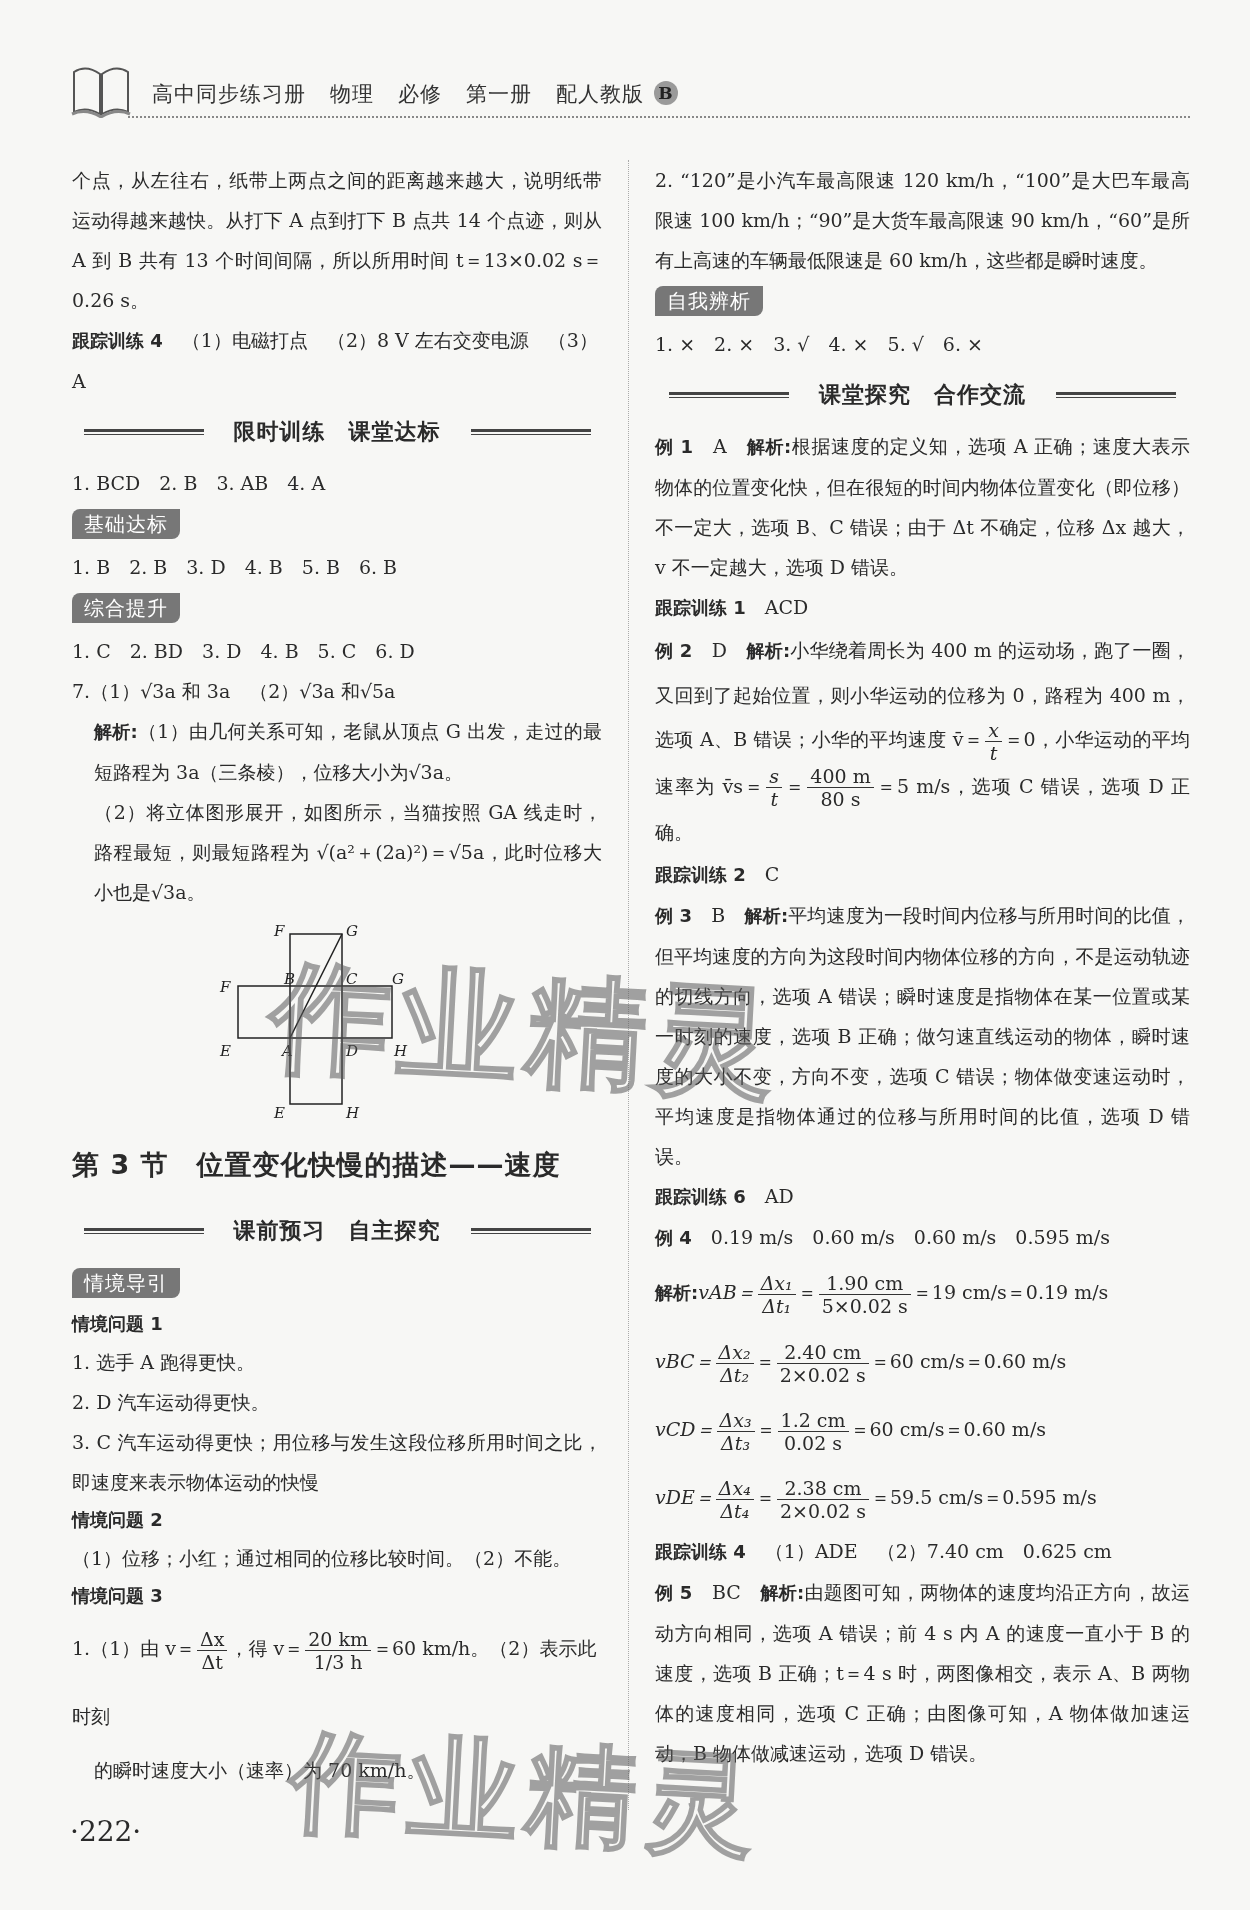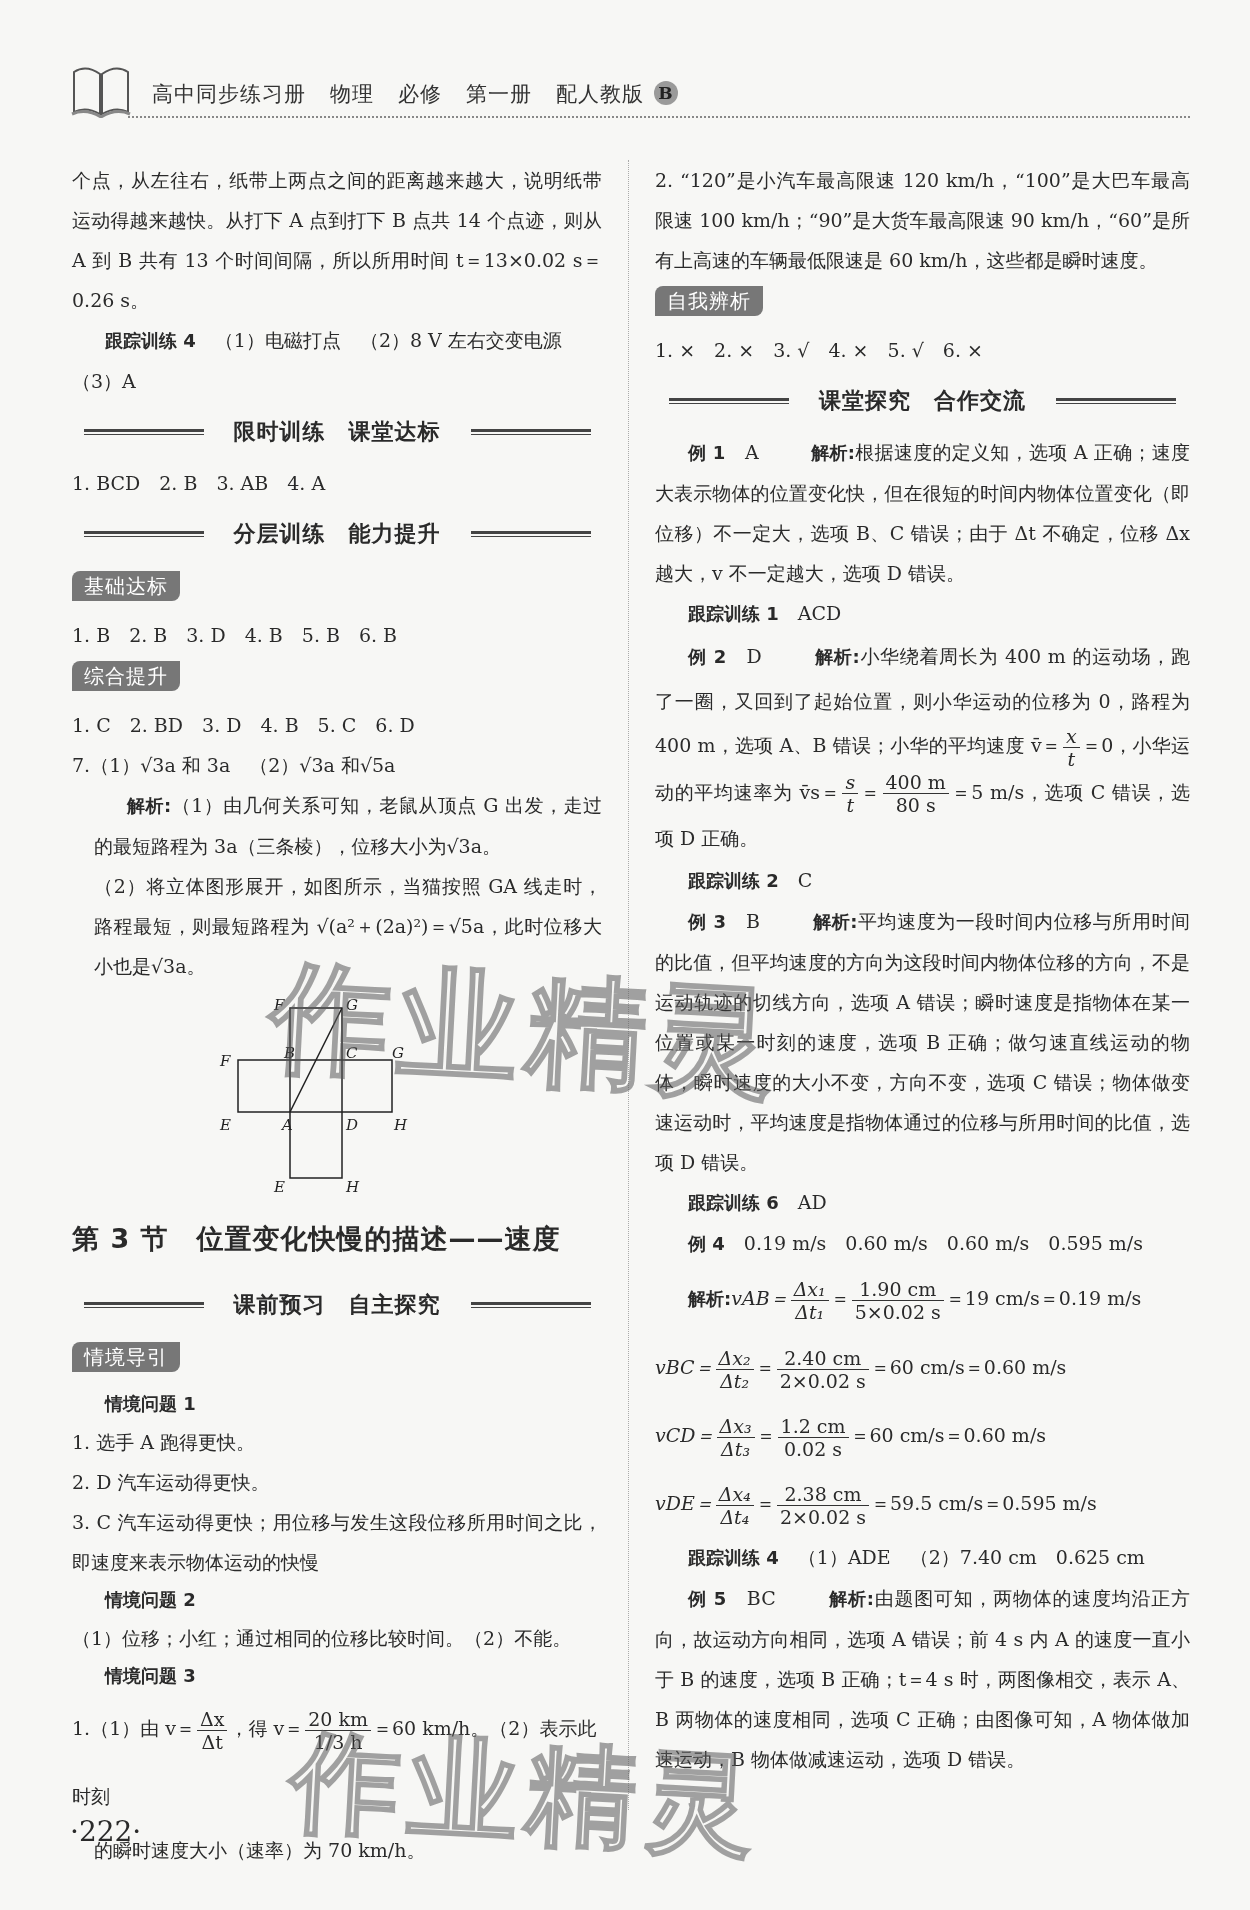--- a/index.html
+++ b/index.html
@@ -14,28 +14,28 @@
   .header-rule { position: absolute; left: 58px; top: 54px; width: 1062px; border-top: 2px dotted #888; }
 
   .col-divider { position: absolute; left: 628px; top: 160px; height: 1650px; border-left: 1px dotted #aaa; }
 
   .col { position: absolute; top: 160px; font-size: 19px; line-height: 40px; }
   .col.left { left: 72px; width: 530px; }
   .col.right { left: 655px; width: 535px; }
 
   .p { text-align: justify; }
   .indent { padding-left: 22px; }
-  .b { font-family: "DejaVu Sans", "Liberation Sans", sans-serif; font-weight: bold; font-size: 18px; margin-left: 33px; }
+  .b { font-family: "DejaVu Sans", "Liberation Sans", sans-serif; font-weight: bold; font-size: 18px; }
   .i { font-style: italic; }
 
   .sec-head { display: flex; align-items: center; justify-content: center; height: 54px; margin: 4px 0; }
   .sec-head .rule { width: 120px; height: 6px; border-top: 3px solid #444; border-bottom: 1px solid #444; }
   .sec-head .title { font-family: "DejaVu Sans", "Liberation Sans", sans-serif; font-weight: bold; font-size: 22px; margin: 0 30px; letter-spacing: 1px; white-space: nowrap; }
 
-  .tag { display: inline-block; background: #777; color: #fff; font-family: "DejaVu Sans", "Liberation Sans", sans-serif; font-size: 20px; line-height: 30px; padding: 0 12px; border-radius: 8px 0 8px 0; margin: 6px 0 14px; letter-spacing: 1px; }
+  .tag { display: inline-block; background: #777; color: #fff; font-family: "DejaVu Sans", "Liberation Sans", sans-serif; font-size: 20px; line-height: 30px; padding: 0 12px; border-radius: 8px 0 8px 0; margin: 6px 0 8px; letter-spacing: 1px; }
 
   .chapter { font-family: "DejaVu Sans", "Liberation Sans", sans-serif; font-weight: bold; font-size: 27px; line-height: 70px; margin-top: 8px; letter-spacing: 1px; }
 
   .frac { display: inline-block; vertical-align: middle; text-align: center; line-height: 22px; margin: 0 2px; }
   .frac .num { display: block; border-bottom: 1px solid #333; padding: 0 3px; }
   .frac .den { display: block; padding: 0 3px; }
   .formula { line-height: 68px; }
 
   .diagram { position: relative; height: 200px; margin: 10px 0 0; }
   .diagram svg { position: absolute; left: 140px; top: 0; }
@@ -65,25 +65,20 @@
   <p class="p">个点，从左往右，纸带上两点之间的距离越来越大，说明纸带运动得越来越快。从打下 A 点到打下 B 点共 14 个点迹，则从 A 到 B 共有 13 个时间间隔，所以所用时间 t＝13×0.02 s＝0.26 s。</p>
   <p><span class="b">跟踪训练 4</span>　<span>（1）电磁打点　（2）8 V 左右交变电源　（3）A</span></p>
 
   <div class="sec-head">
     <span class="rule"></span>
     <span class="title">限时训练　课堂达标</span>
     <span class="rule"></span>
   </div>
   <p>1. BCD　2. B　3. AB　4. A</p>
 
-  <div class="sec-head">
-    <span class="rule"></span>
-    <span class="title">分层训练　能力提升</span>
-    <span class="rule"></span>
-  </div>
   <div><span class="tag">基础达标</span></div>
   <p>1. B　2. B　3. D　4. B　5. B　6. B</p>
   <div><span class="tag">综合提升</span></div>
   <p>1. C　2. BD　3. D　4. B　5. C　6. D</p>
   <p>7.（1）√3a 和 3a　（2）√3a 和√5a</p>
   <p class="p indent"><span class="b">解析:</span><span>（1）由几何关系可知，老鼠从顶点 G 出发，走过的最短路程为 3a（三条棱），位移大小为√3a。</span></p>
   <p class="p indent">（2）将立体图形展开，如图所示，当猫按照 GA 线走时，路程最短，则最短路程为 √(a²＋(2a)²)＝√5a，此时位移大小也是√3a。</p>
 
   <div class="diagram">
     <svg width="260" height="200" viewBox="0 0 260 200">

